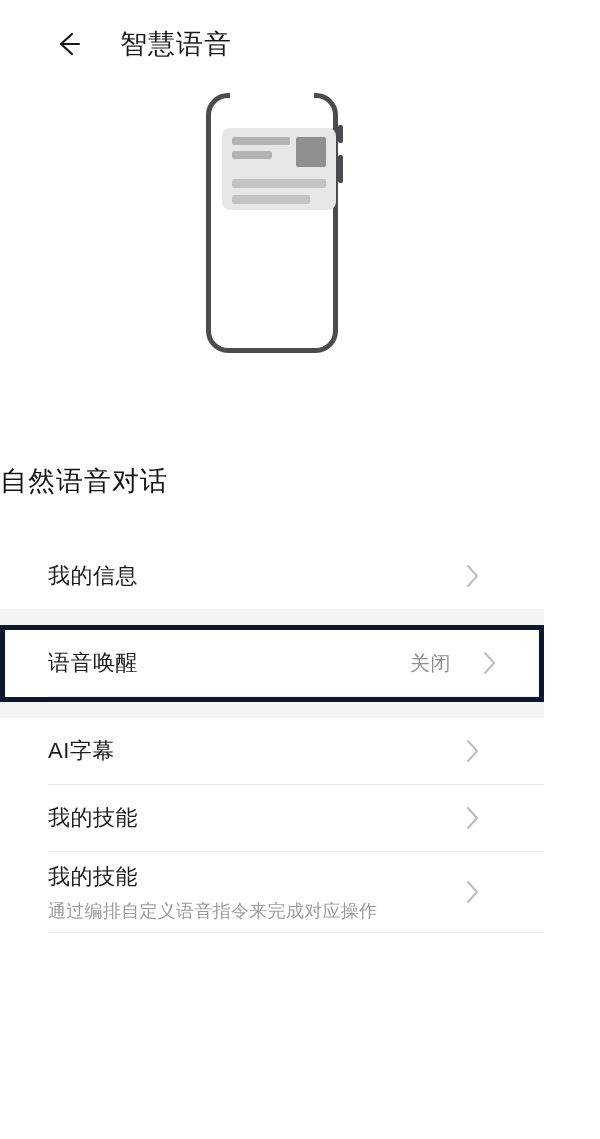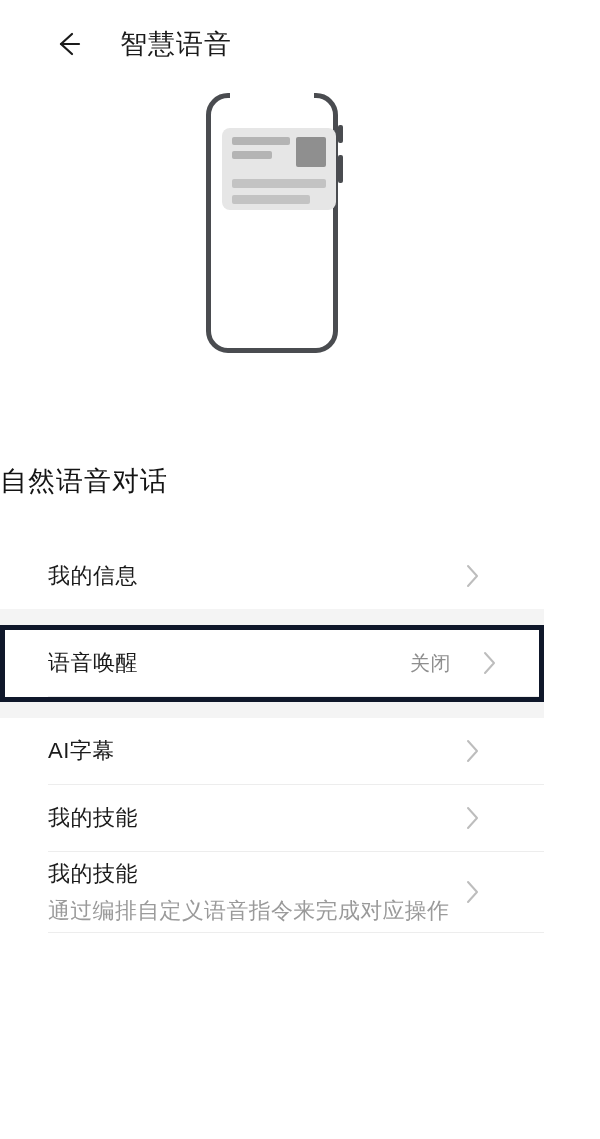--- a/index.html
+++ b/index.html
@@ -95,21 +95,21 @@
   .row {
     position:relative;
     display:flex; align-items:center; justify-content:space-between;
     padding:0 63px 0 48px;
     height:66px;
     background:#fff;
   }
   .row.tall { height:80px; align-items:center; }
   .row-left { display:flex; flex-direction:column; justify-content:center; }
   .row-label { font-size:22px; color:#1b1b1b; letter-spacing:0.5px; }
-  .row-desc { font-size:22px; color:#9a9a9a; margin-top:7px; letter-spacing:0.3px; }
+  .row-desc { font-size:18px; color:#9a9a9a; margin-top:7px; letter-spacing:0.3px; }
   .row-right { display:flex; align-items:center; gap:31px; }
   .row-value { font-size:20px; color:#8e8e8e; letter-spacing:0.5px; }
   .chev { display:block; }
 
   .divider {
     height:1px; background:#ededed;
     margin-left:48px; margin-right:0px;
   }
   .gap-band { height:16px; background:#f4f4f4; }
 

